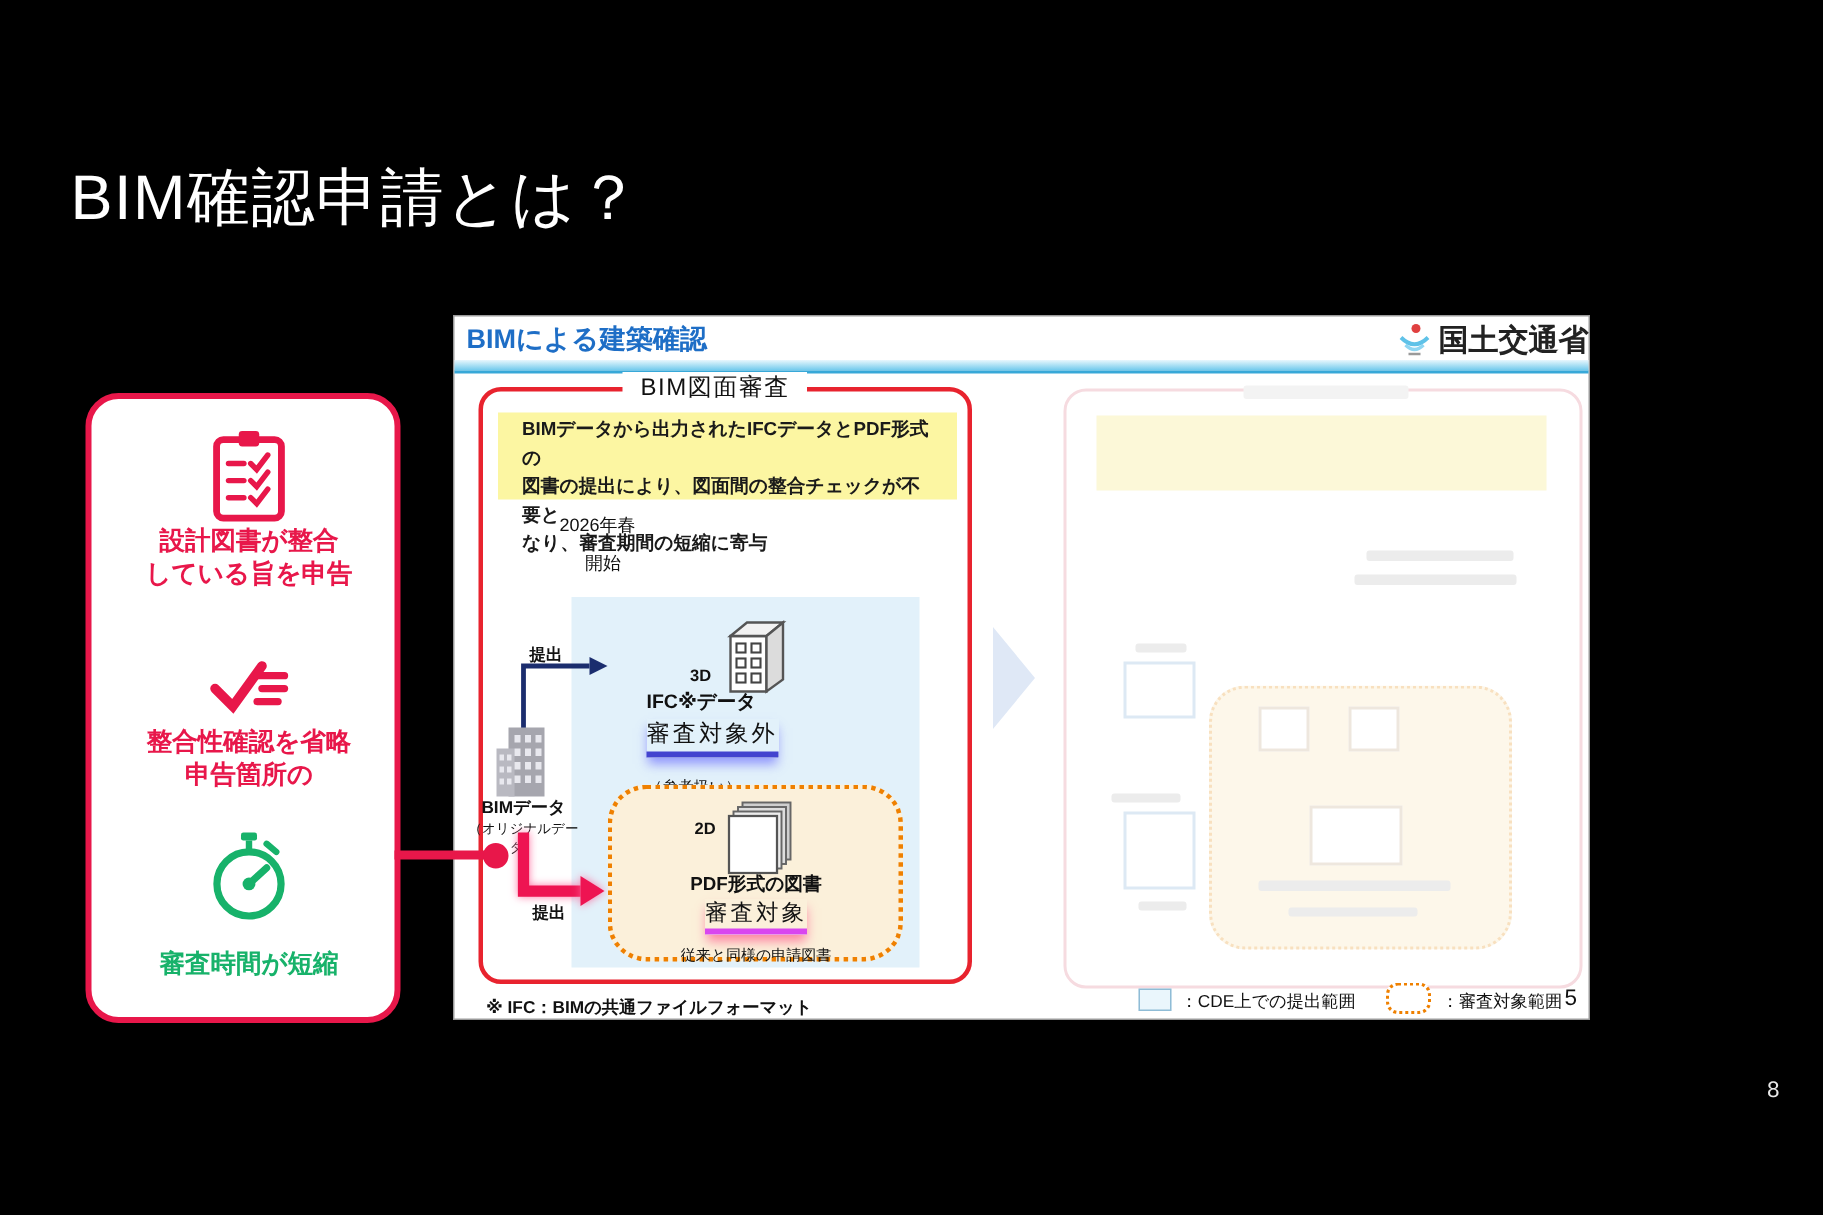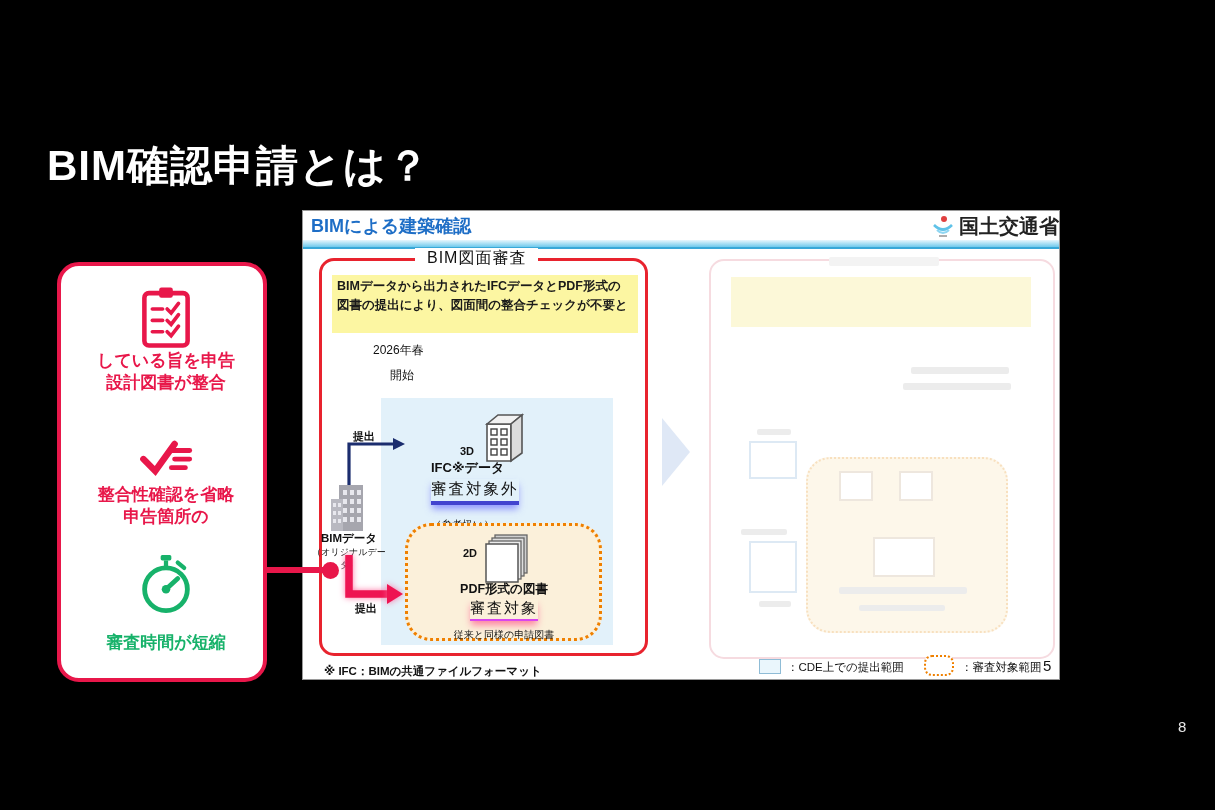--- a/index.html
+++ b/index.html
@@ -2,21 +2,21 @@
 <html><head>
 <meta charset="utf-8">
 <style>
   * { margin:0; padding:0; box-sizing:border-box; }
   html,body { width:1215px; height:810px; background:#000; overflow:hidden;
     font-family:"Liberation Sans","DejaVu Sans",sans-serif; }
   .stage { position:relative; width:1215px; height:810px; background:#000; }
 
   
   .page-title { position:absolute; left:47px; top:104px; color:#fff; font-size:42px;
-    font-weight:bold; letter-spacing:1px;margin-top:34px; }
+    font-weight:normal; letter-spacing:1px; }
 
   .page-num { position:absolute; left:1178px; top:718px; color:#e8e8e8; font-size:15px; }
 
   
   .card { position:absolute; left:57px; top:262px; width:210px; height:420px;
     background:#fff; border:4px solid #e8174a; border-radius:22px; }
   .card .ic { position:absolute; left:0; width:210px; display:flex; justify-content:center; }
   .card .txt { position:absolute; left:0; width:210px; text-align:center; font-weight:bold;
     font-size:17px; line-height:22px; color:#e8174a; }
   .txt.green { color:#17b26a; }
@@ -34,21 +34,21 @@
   .mlit-name { font-size:20px; font-weight:bold; color:#222; }
   .hdr-bar { position:absolute; left:0; top:29px; width:756px; height:9px;
     background:linear-gradient(to bottom,#e8f7fd,#6ec9ec); border-bottom:2px solid #38a8d8; }
 
   
   .rbox { position:absolute; left:16px; top:47px; width:329px; height:398px;
     border:3px solid #e8232e; border-radius:15px; }
   .rbox-title { position:absolute; left:112px; top:37px; background:#fff; padding:0 12px;
     font-size:16px; color:#111; z-index:2; letter-spacing:1px; }
   .ybox { position:absolute; left:29px; top:64px; width:306px; height:58px; background:#fcf6a2;
-    font-size:12.5px; font-weight:bold; color:#1a1a1a; line-height:19px; padding:2px 5px; }
+    font-size:12.5px; font-weight:bold; color:#1a1a1a; line-height:19px; padding:2px 16px; }
   .start1 { position:absolute; left:70px; top:131px; font-size:12px; color:#111; }
   .start2 { position:absolute; left:87px; top:156px; font-size:12px; color:#111; }
 
   .cde-rect { position:absolute; left:78px; top:187px; width:232px; height:247px; background:#e2f1fa; }
 
   .lbl-sm { position:absolute; font-size:11px; font-weight:bold; color:#111; }
 
   
   .ifc-wrap { position:absolute; left:128px; top:248px; width:142px; text-align:left; }
   .ifc-name { font-size:13px; font-weight:bold; color:#111; }
@@ -56,21 +56,21 @@
     padding-bottom:1px; border-bottom:4px solid #4343cf;
     box-shadow:0 5px 7px -1px rgba(90,90,255,.6); margin-top:2px; }
   .ifc-note { font-size:10.5px; color:#111; margin-top:13px; }
 
   
   .dbox { position:absolute; left:102px; top:312px; width:197px; height:118px;
     border:3px dotted #ef8000; border-radius:26px; background:#fbf0da; }
   .pdf-wrap { position:absolute; left:112px; top:370px; width:178px; text-align:center; }
   .pdf-name { font-size:12.5px; font-weight:bold; color:#111; }
   .pdf-status { display:inline-block; font-size:15px; color:#111; letter-spacing:2px;
-    padding-bottom:1px; border-bottom:2px solid #d946ef;
+    padding-bottom:1px; border-bottom:4px solid #d946ef;
     box-shadow:0 5px 7px -1px rgba(255,70,130,.65); margin-top:1px; }
   .pdf-note { font-size:10px; color:#111; margin-top:7px; }
 
   .bim-wrap { position:absolute; left:6px; top:320px; width:80px; text-align:center; }
   .bim-name { font-size:11.5px; font-weight:bold; color:#111; }
   .bim-sub { font-size:9px; color:#111; }
 
   .pink-glow path { filter:drop-shadow(0 0 3px rgba(255,95,150,.85)); }
 
   
@@ -116,22 +116,22 @@
           <line x1="13" y1="22" x2="22" y2="22"></line>
             <path d="M26,22 l3.5,3.5 L36,17"></path>
           <line x1="13" y1="32" x2="22" y2="32"></line>
             <path d="M26,32 l3.5,3.5 L36,27"></path>
           <line x1="13" y1="42" x2="22" y2="42"></line>
             <path d="M26,42 l3.5,3.5 L36,37"></path>
         </g>
       </svg>
     </div>
     <div class="txt" style="top:84px;">
+      <div>設計図書が整合</div>
       <div>している旨を申告</div>
-      <div>設計図書が整合</div>
     </div>
     <div class="ic" style="top:170px;">
       <svg width="56" height="44" viewBox="0 0 52 40">
         <path d="M5,21 L16,32 L34,7" fill="none" stroke="#e8174a" stroke-width="6" stroke-linecap="round"></path>
         <g stroke="#e8174a" stroke-width="4.5" stroke-linecap="round">
           <line x1="31" y1="13" x2="48" y2="13"></line>
           <line x1="34" y1="21" x2="48" y2="21"></line>
           <line x1="31" y1="29" x2="44" y2="29"></line>
         </g>
       </svg>
@@ -175,20 +175,21 @@
     </div>
 
     <div class="hdr-bar"></div>
 
     <div class="rbox"></div>
     <div class="rbox-title">BIM図面審査</div>
 
     <div class="ybox">
       <div>BIMデータから出力されたIFCデータとPDF形式の</div>
       <div>図書の提出により、図面間の整合チェックが不要と</div>
+      <div>なり、審査期間の短縮に寄与</div>
     </div>
 
     <div class="start1">2026年春</div>
     <div class="start2">開始</div>
 
     <div class="cde-rect"></div>
 
     <div class="lbl-sm" style="left:50px; top:218px;">提出</div>
     <div style="position:absolute; left:36px; top:224px;">
       <svg width="74" height="62" viewBox="0 0 74 62">

